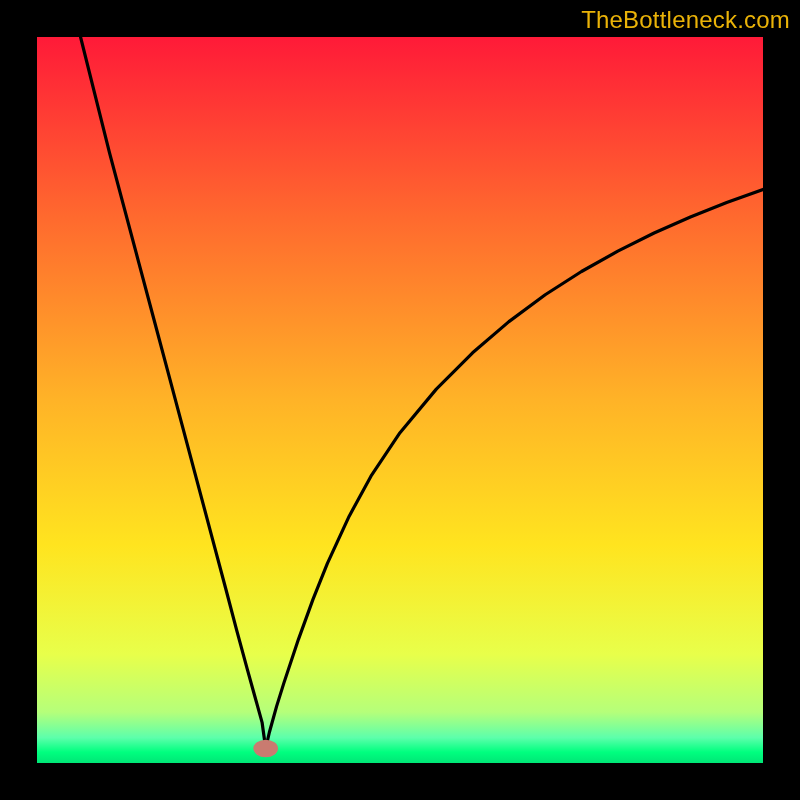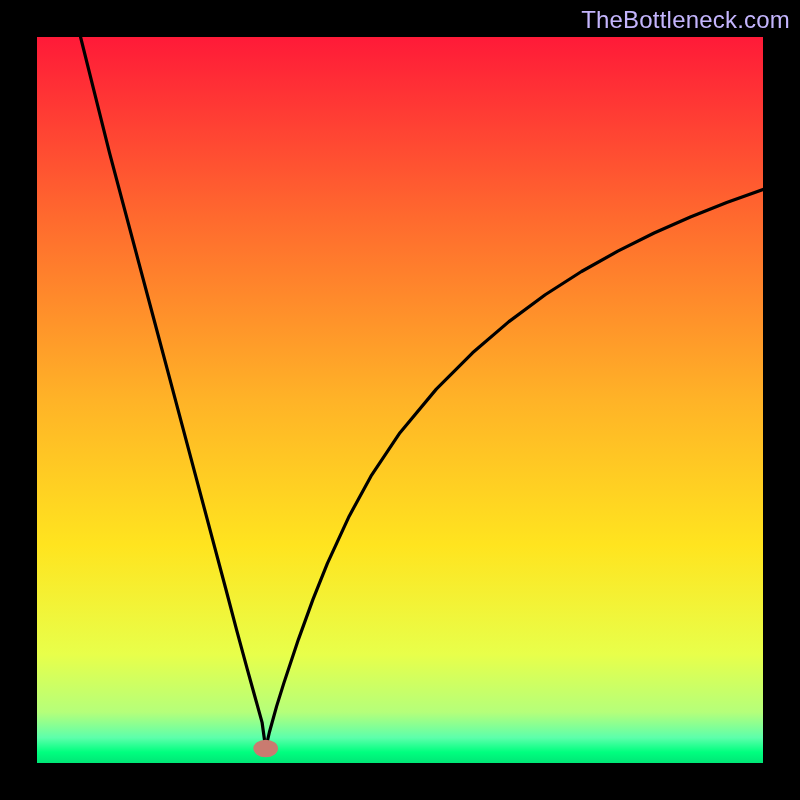--- a/index.html
+++ b/index.html
@@ -22,21 +22,21 @@
     left: 37px;
     top: 37px;
     width: 726px;
     height: 726px;
     overflow: visible;
   }
   .watermark {
     position: absolute;
     top: 6px;
     right: 10px;
-    color: #c4b5fd;
+    color: #eab308;
     font-size: 24px;
     font-weight: 500;
     letter-spacing: 0.2px;
     font-family: Arial, Helvetica, sans-serif;
   }
   svg { display: block; }
 </style>
 </head>
 <body>
 

